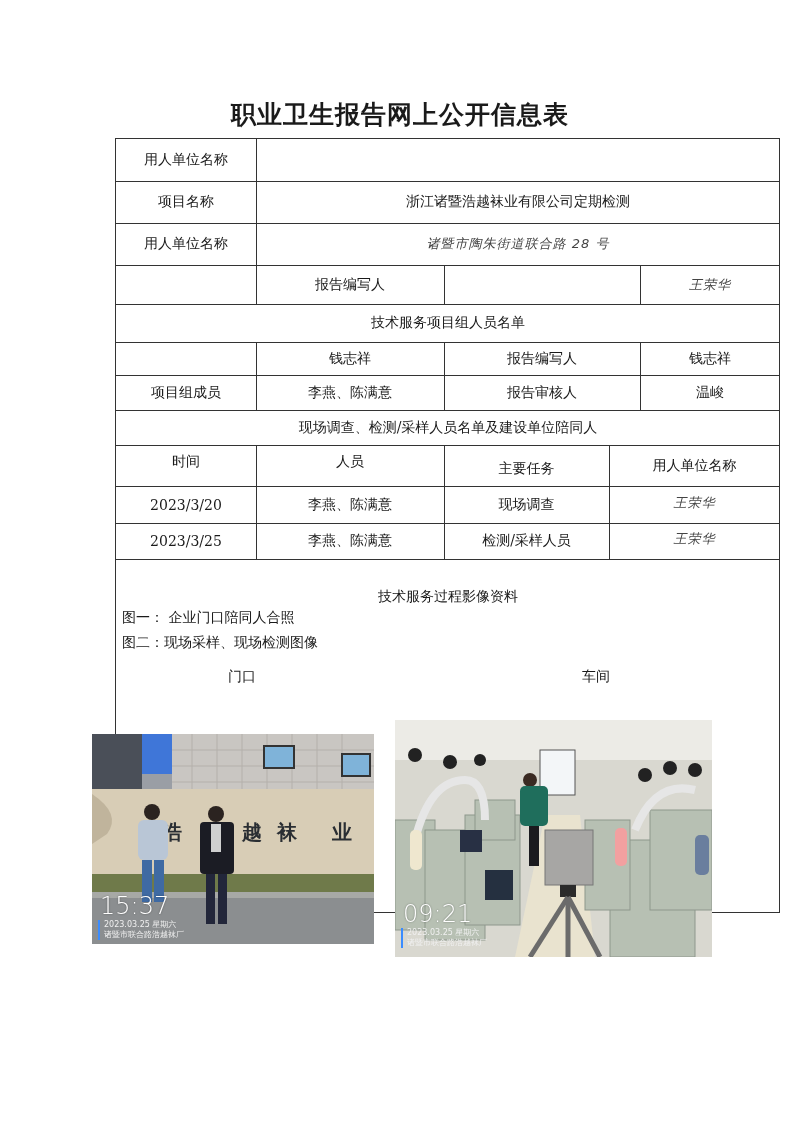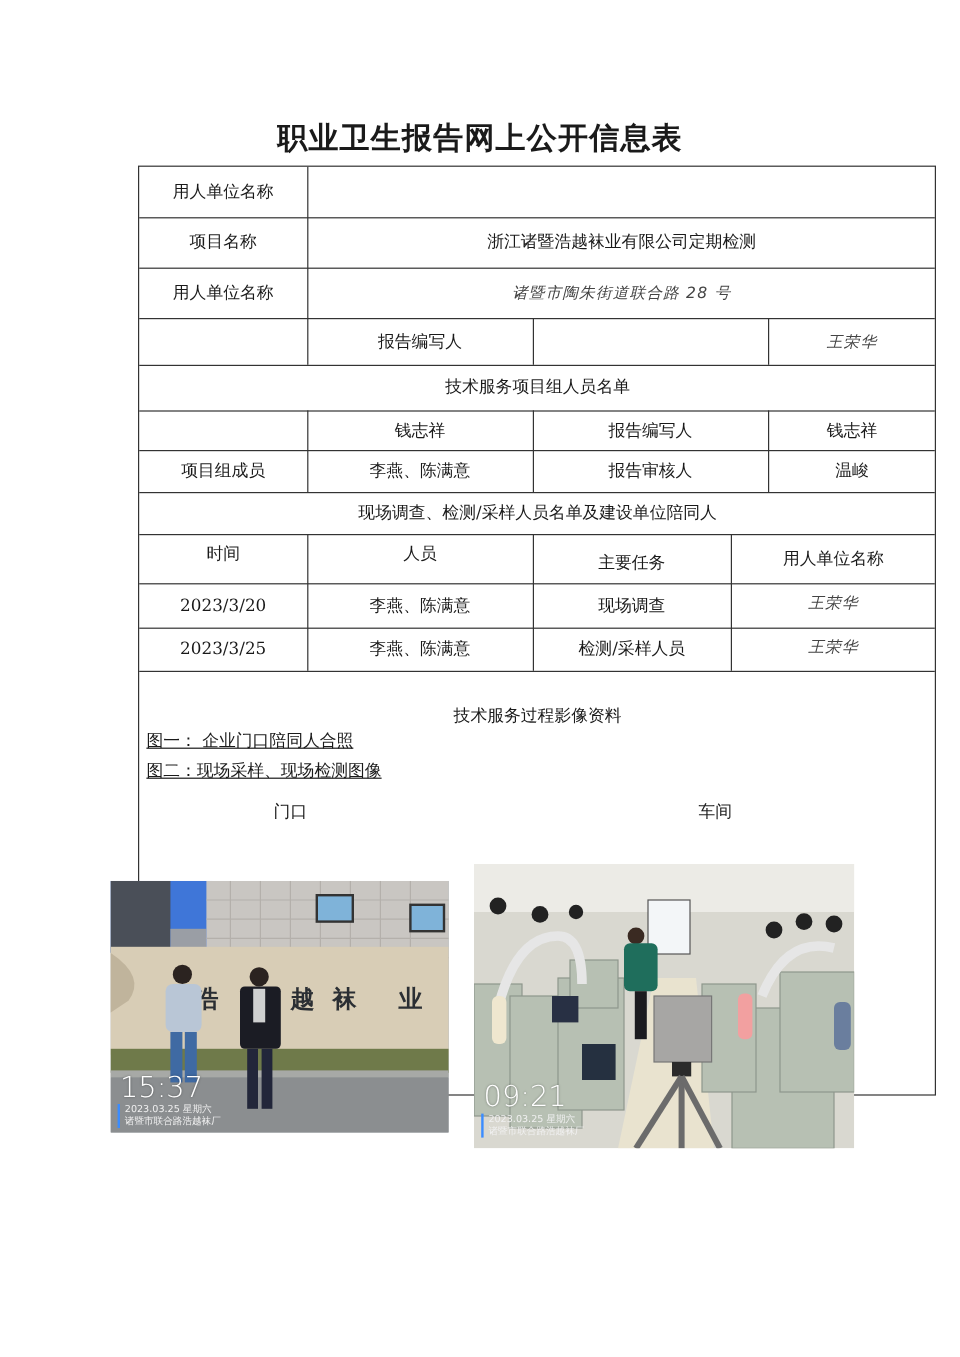--- a/index.html
+++ b/index.html
@@ -7,21 +7,21 @@
          font-family: "DejaVu Serif", "Liberation Serif", serif; color: #1a1a1a; }
   .title { position: absolute; left: 0; top: 98px; width: 800px; text-align: center;
            font-size: 25px; font-weight: bold; letter-spacing: 1px; }
   .tbl { position: absolute; left: 73px; top: 138px; width: 665px; height: 775px;
          border: 1.5px solid #333; box-sizing: border-box; margin-left: 42px; }
   .hl { position: absolute; left: 0; right: 0; height: 0; border-top: 1.5px solid #333; }
   .vl { position: absolute; width: 0; border-left: 1.5px solid #333; }
   .cell { position: absolute; display: flex; align-items: center; justify-content: center;
           font-size: 14px; text-align: center; }
   .cell.gray { color: #444; font-family: "DejaVu Sans", sans-serif; font-size: 13px; letter-spacing: 1px; font-style: italic; }
-  .left-text { position: absolute; font-size: 14px; text-decoration: underline; }
+  .left-text { position: absolute; font-size: 14px; }
   .photo { position: absolute; overflow: hidden; }
   .stamp-time { position: absolute; color: #fff; font-family: "DejaVu Sans", sans-serif;
                 font-size: 24px; font-weight: 300; text-shadow: 0 0 2px rgba(0,0,0,0.4); }
   .stamp-line { position: absolute; color: #f0f0f0; font-family: "DejaVu Sans", sans-serif;
                 font-size: 8px; line-height: 10px; padding-left: 4px; border-left: 2px solid #3a8cff; }
 </style>
 </head>
 <body>
 
 <div class="title">职业卫生报告网上公开信息表</div>

